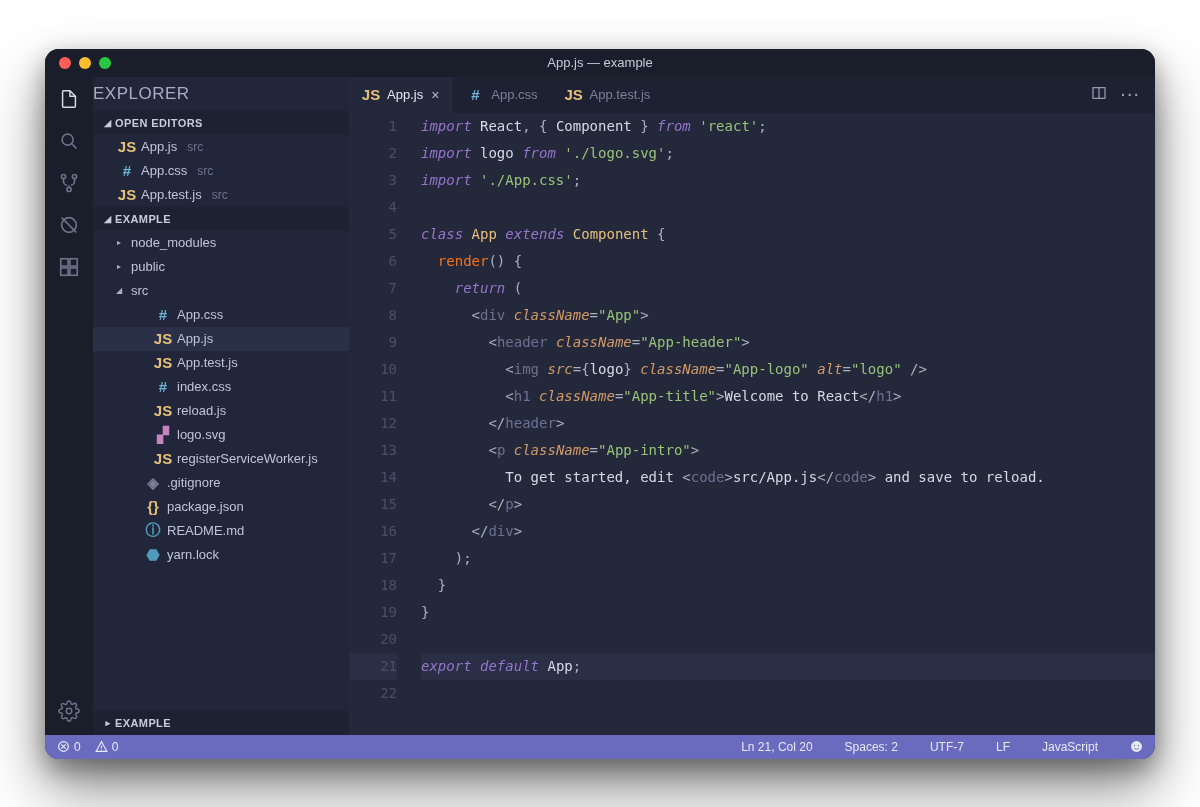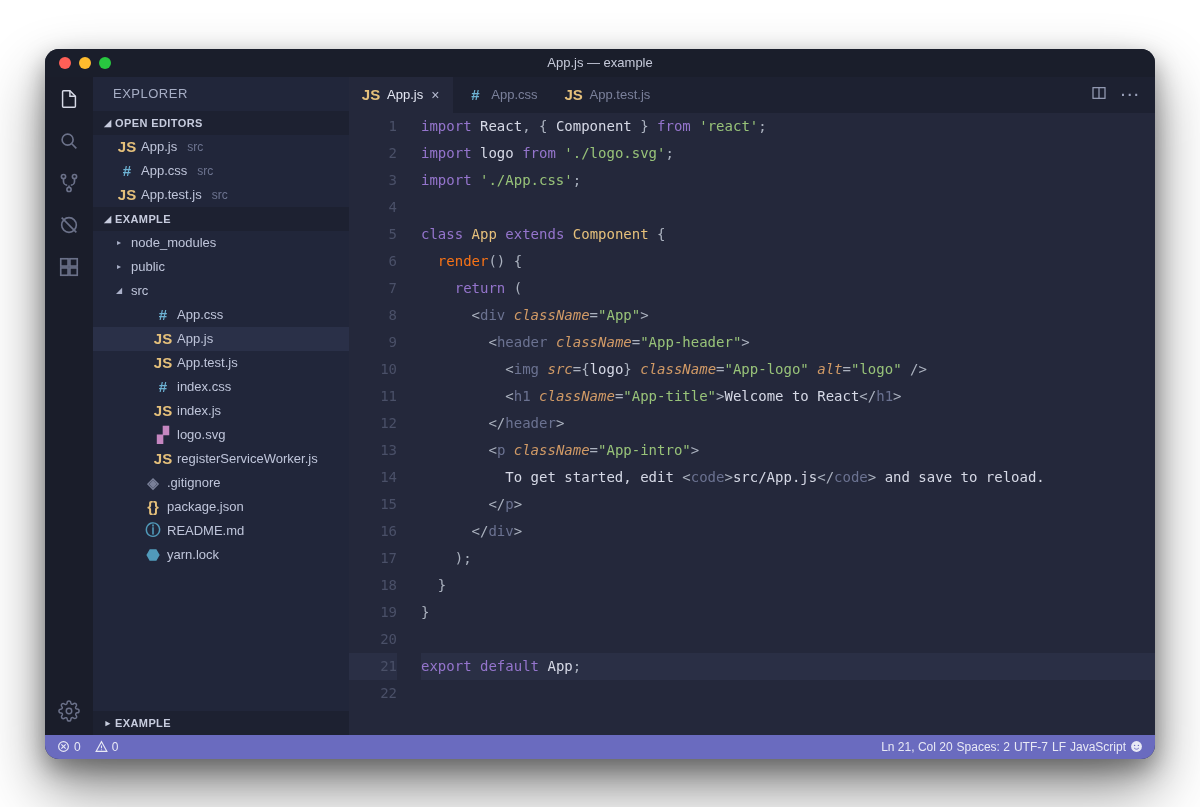--- a/index.html
+++ b/index.html
@@ -45,21 +45,21 @@
   align-items: center; padding-top: 10px; gap: 18px;
 }
 .activitybar .spacer { flex: 1; }
 .ab-icon { width: 24px; height: 24px; color: #6b7189; cursor: pointer; display:flex; align-items:center; justify-content:center; }
 .ab-icon.active { color: #d6d9e6; }
 .ab-icon svg { width: 22px; height: 22px; }
 .sidebar {
   width: 256px; background: #21263a; color: #bfc5da; font-size: 13px;
   display: flex; flex-direction: column; overflow: hidden;
 }
-.sidebar-title { height: 34px; display:flex; align-items:center; padding-left:20px; font-size:13px; letter-spacing:.5px; color:#a7aec5; }
+.sidebar-title { height: 34px; display:flex; align-items:center; padding-left:0; font-size:17px; letter-spacing:.5px; color:#a7aec5; }
 .section-hdr {
   background: #1d2131; height: 24px; display:flex; align-items:center;
   padding-left:8px; font-size:11px; font-weight:700; letter-spacing:.4px; color:#c7ccde;
   cursor:pointer;
 }
 .section-hdr .caret { width:14px; display:inline-block; text-align:center; font-size:9px; }
 .open-editor, .tree-item {
   height: 24px; display:flex; align-items:center; gap:6px; padding-left:26px;
   cursor:pointer; white-space:nowrap;
 }
@@ -87,33 +87,33 @@
 }
 .tab.active { background:#24283b; color:#e4e7f3; }
 .tab .close { font-size:14px; color:#b6bbd0; cursor:pointer; }
 .tabs-right { margin-left:auto; display:flex; align-items:center; gap:14px; padding-right:14px; color:#9aa1ba; }
 .tabs-right span { cursor:pointer; font-size:14px; }
 .code-area { flex:1; display:flex; font-family: "SF Mono", Menlo, Consolas, monospace; font-size:14px; line-height:27px; overflow:hidden; }
 .gutter { width:66px; text-align:right; padding-right:18px; color:#4a5068; user-select:none; background:#24283b; }
 .code { flex:1; padding-left:6px; color:#c5cade; white-space:pre; }
 .line { height:27px; }
 .line.hl { background:#2a2f45; }
-.k { color:#9575cd; }
+.k { color:#9575cd; font-style:italic; }
 .cls { color:#e6c07b; }
 .fn { color:#f97316; }
 .str { color:#98c379; }
 .attr { color:#d19a66; font-style:italic; }
 .tag { color:#6b7291; }
 .pun { color:#abb2bf; }
 .ident { color:#d6d9e6; }
 .statusbar {
   height:24px; background:#6a6bbf; color:#e8e9f5; font-size:12px;
   display:flex; align-items:center; padding:0 12px; gap:14px;
 }
-.statusbar .right { margin-left:auto; display:flex; gap:4px; align-items:center; }
+.statusbar .right { margin-left:auto; display:flex; gap:32px; align-items:center; }
 .sb-item { display:flex; align-items:center; gap:4px; cursor:pointer; }
 .sb-item svg { width:13px; height:13px; }
 </style>
 </head>
 <body>
 
 <div class="window">
 
   <div class="titlebar">
     <div class="traffic">
@@ -226,21 +226,21 @@
             <span>App.test.js</span>
           </div>
           <div class="tree-item d3">
             <span class="tw"></span>
             <span class="ficon ic-css">#</span>
             <span>index.css</span>
           </div>
           <div class="tree-item d3">
             <span class="tw"></span>
             <span class="ficon ic-js">JS</span>
-            <span>index.js</span>
+            <span>reload.js</span>
           </div>
           <div class="tree-item d3">
             <span class="tw"></span>
             <span class="ficon ic-svg">▞</span>
             <span>logo.svg</span>
           </div>
           <div class="tree-item d3">
             <span class="tw"></span>
             <span class="ficon ic-js">JS</span>
             <span>registerServiceWorker.js</span>

